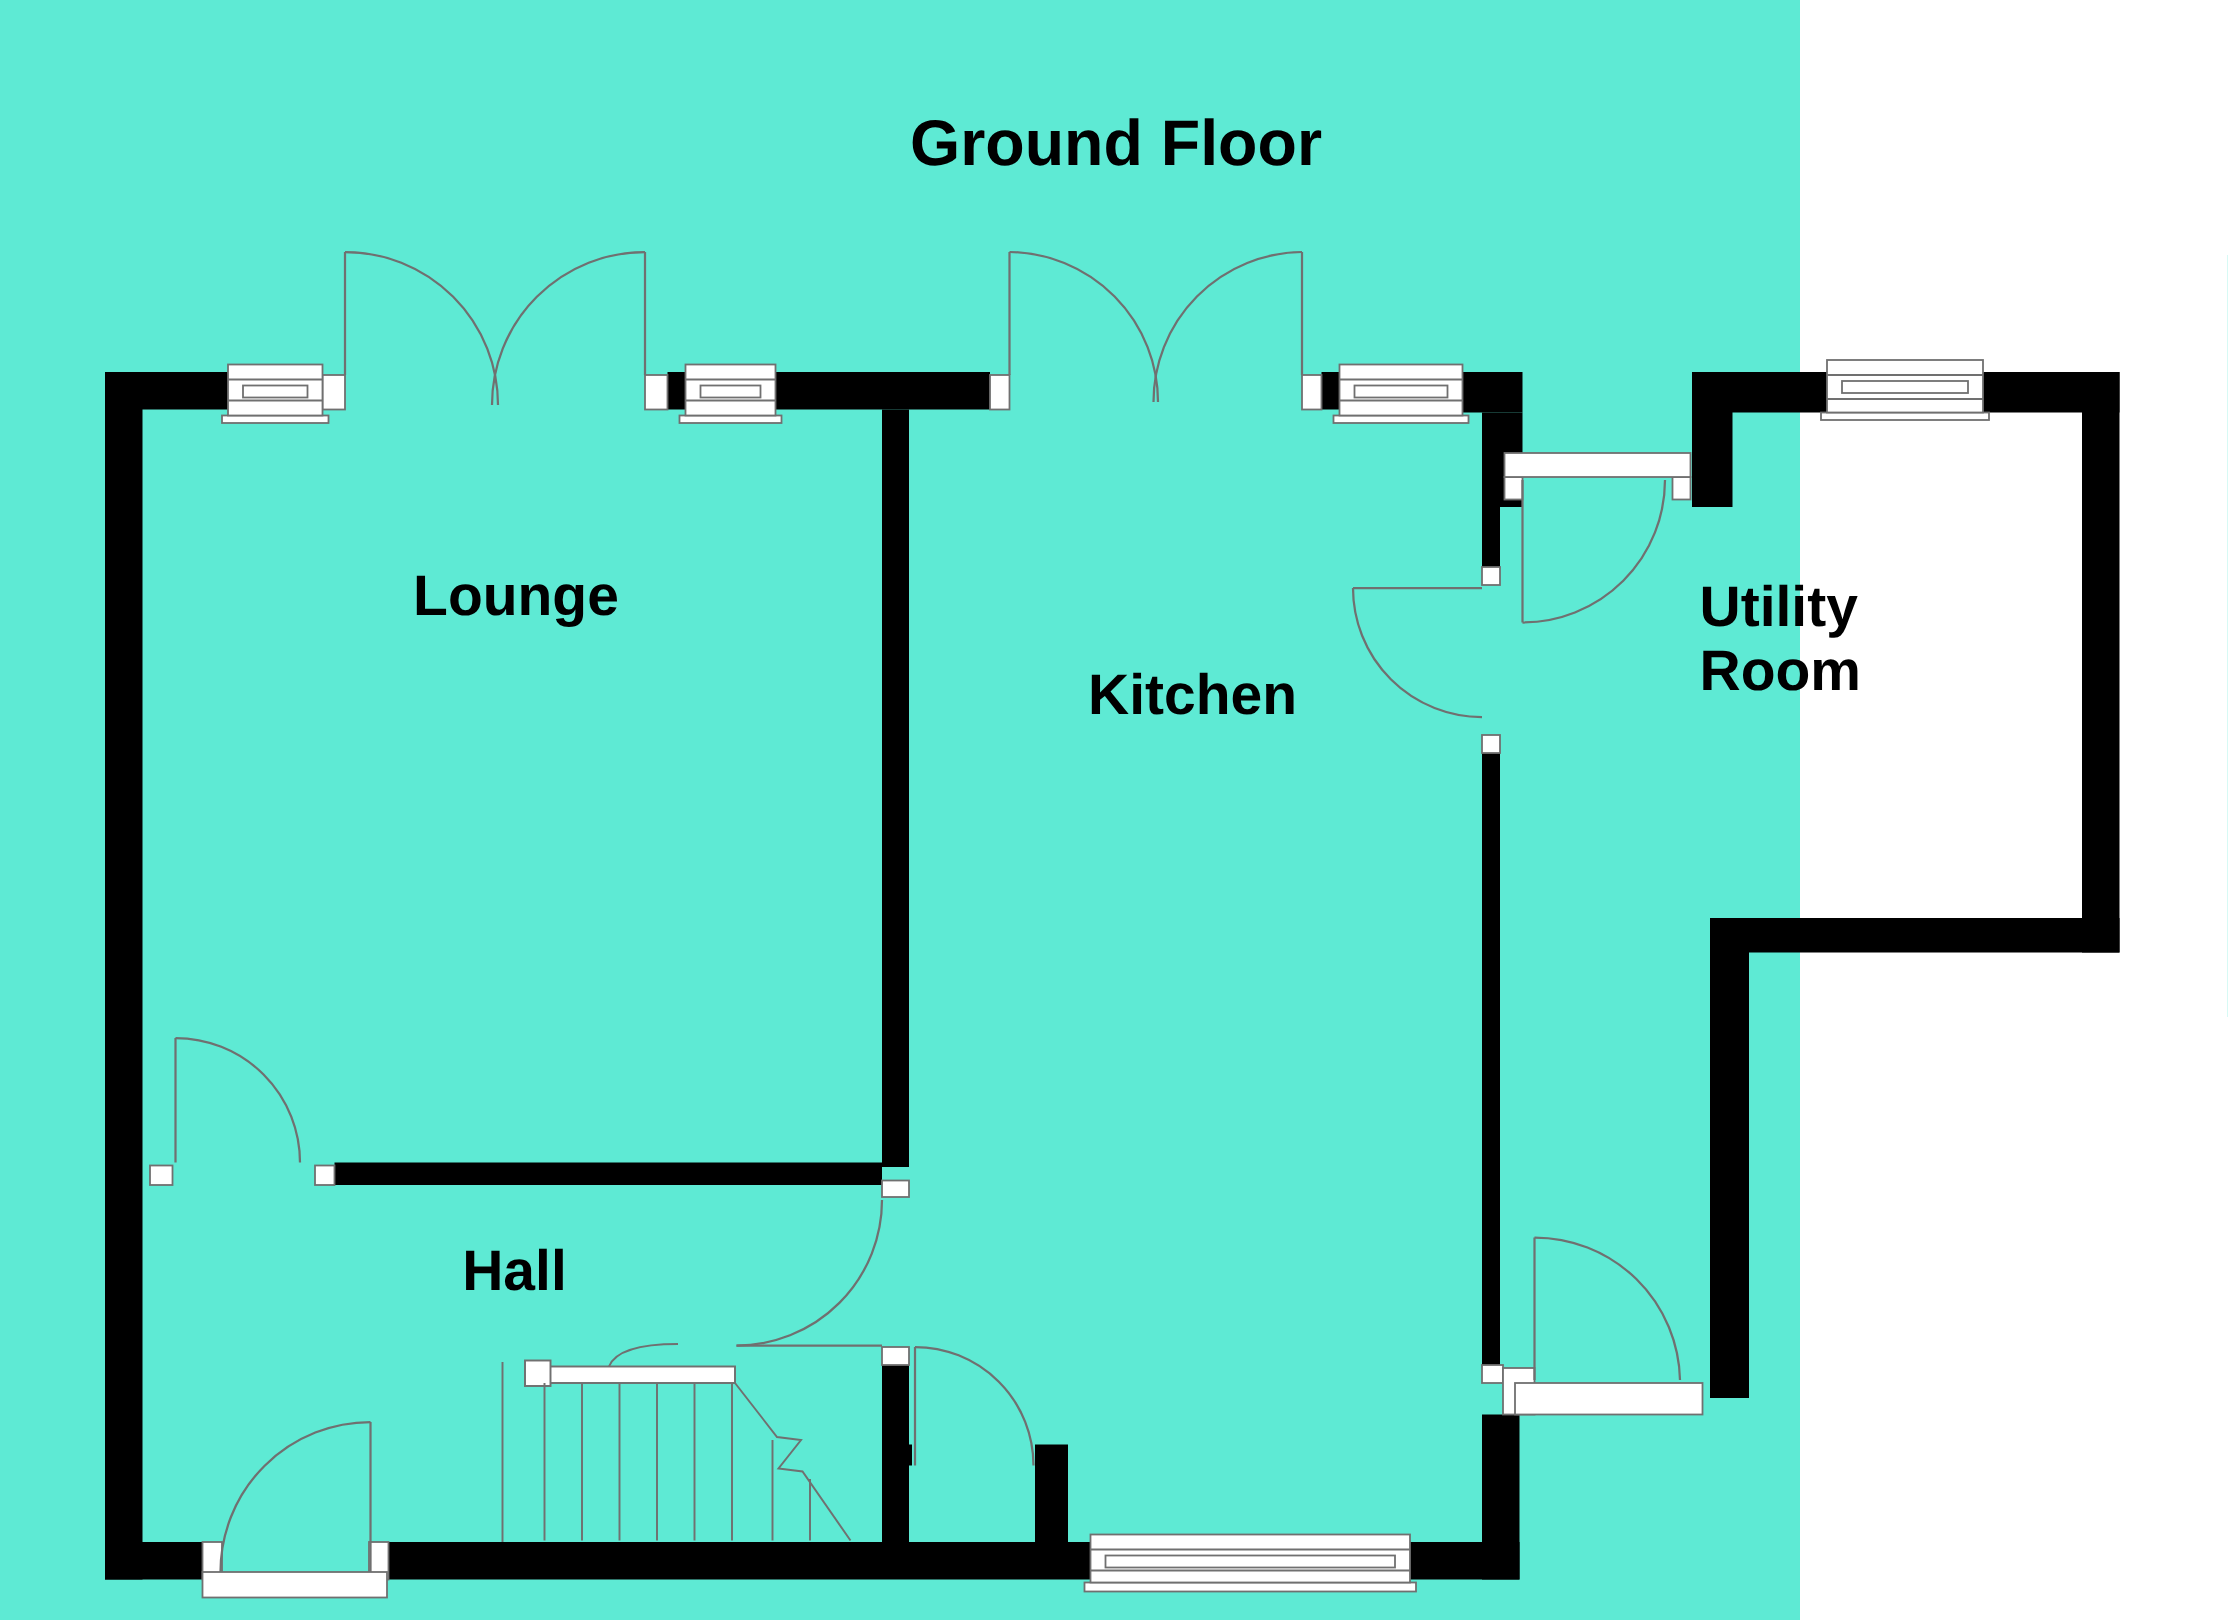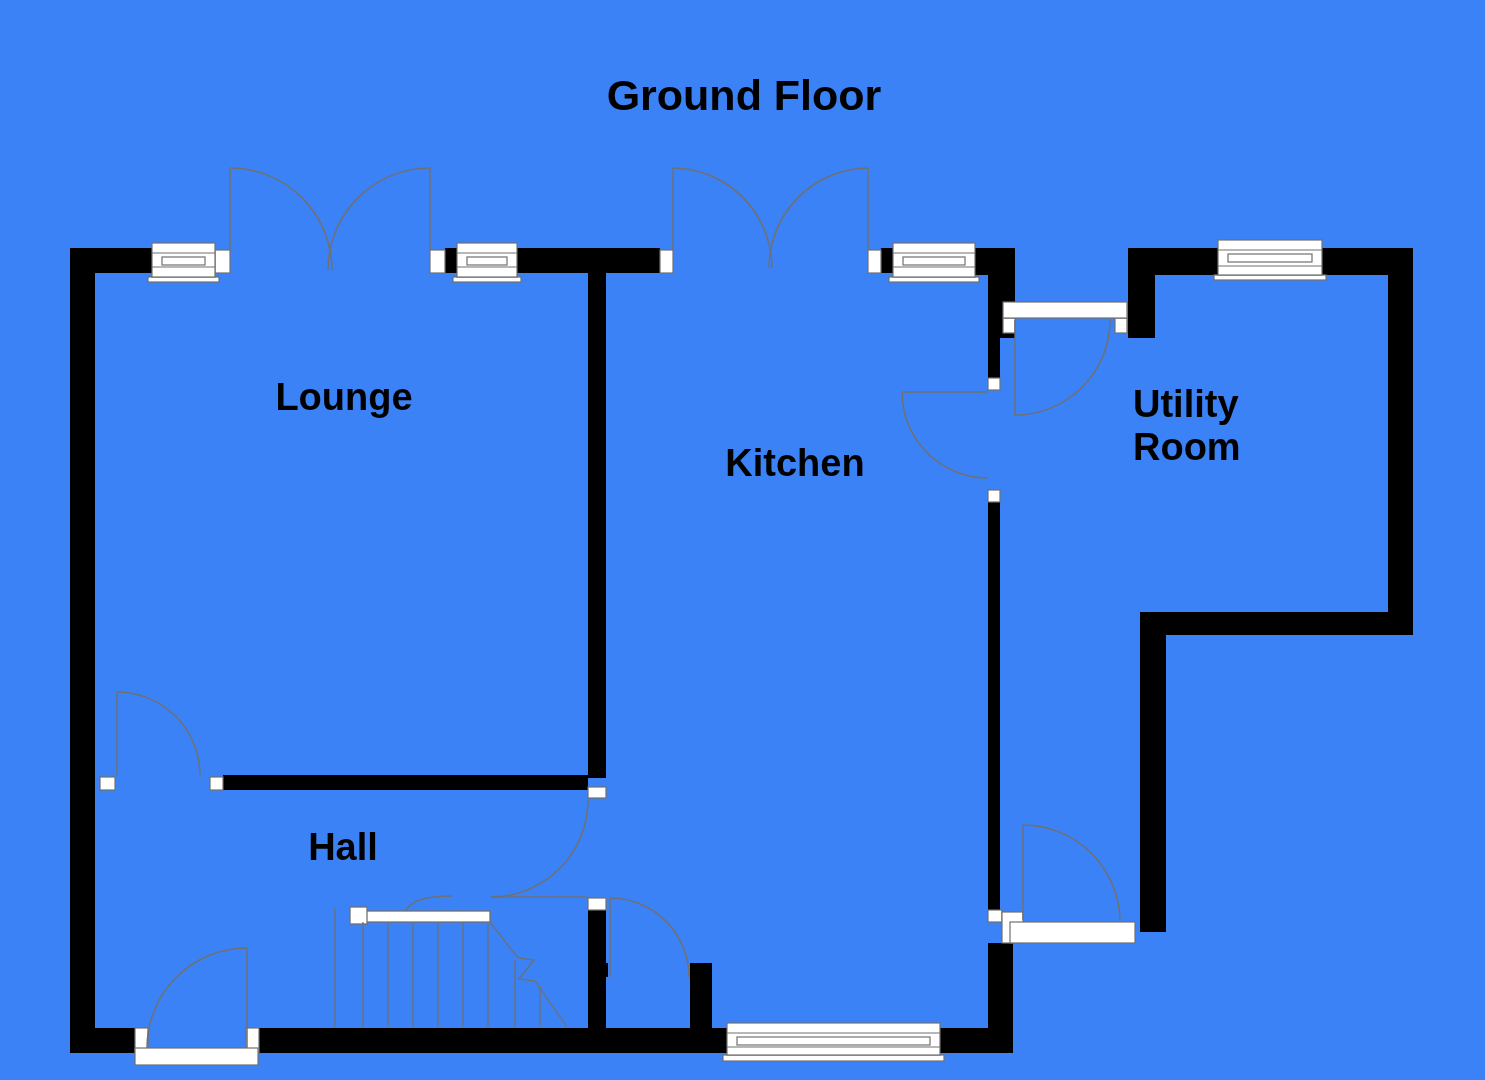--- a/index.html
+++ b/index.html
@@ -2,23 +2,23 @@
 <html><head>
 <meta charset="utf-8">
 <style>
   html, body {
     margin: 0;
     padding: 0;
     background: #ffffff;
   }
   .plan-wrap {
     position: relative;
-    width: 1485px;
+    width: 1200px;
     height: 1080px;
-    background: #3b82f6;
+    background: #5eead4;
     font-family: "Liberation Sans", sans-serif;
   }
   svg text {
     font-family: "Liberation Sans", sans-serif;
     font-weight: bold;
     fill: #000000;
   }
   .room-label { font-size: 38px; }
   .plan-title { font-size: 43px; }
 </style>

